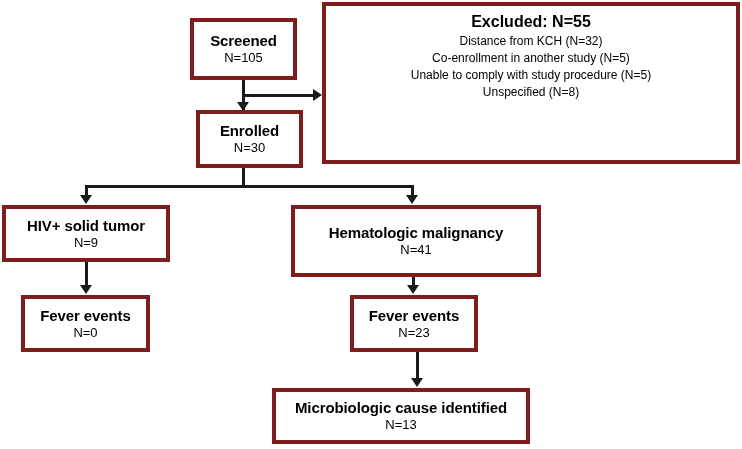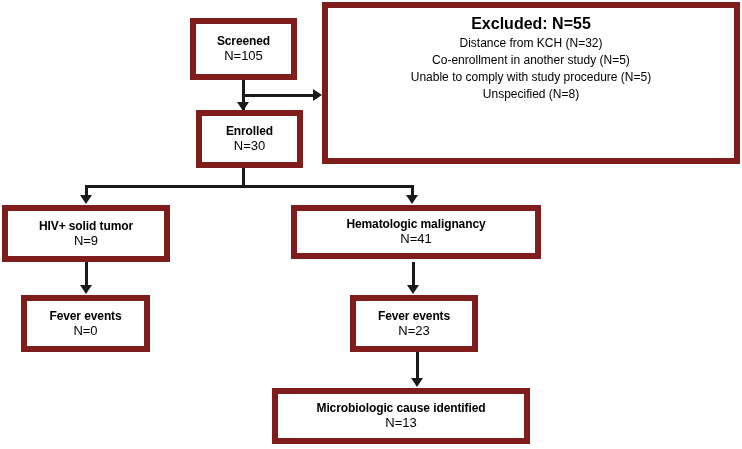--- a/index.html
+++ b/index.html
@@ -12,48 +12,48 @@
     position: relative;
     width: 742px;
     height: 449px;
     background: #ffffff;
     font-family: "Liberation Sans", sans-serif;
     overflow: hidden;
   }
   .node {
     position: absolute;
     box-sizing: border-box;
-    border: 6px solid #7f1d1d;
+    border: 4px solid #7f1d1d;
     background: #ffffff;
     display: flex;
     flex-direction: column;
     align-items: center;
     justify-content: center;
     text-align: left;
     color: #000000;
     line-height: 1.18;
   }
   .node .title {
     font-weight: bold;
-    font-size: 12px;
+    font-size: 15px;
     letter-spacing: -0.1px;
     white-space: nowrap;
   }
   .node .count {
     font-weight: normal;
     font-size: 13px;
     white-space: nowrap;
   }
   
   #node-screened   { left: 190px; top: 18px;  width: 107px; height: 62px; }
   #node-enrolled   { left: 190px; top: 110px; width: 107px; height: 58px; margin-left: 6px; }
   #node-excluded   { left: 322px; top: 2px;   width: 418px; height: 162px;
                      justify-content: flex-start; padding-top: 7px; }
   #node-hiv        { left: 2px;   top: 205px; width: 168px; height: 57px; }
-  #node-heme       { left: 291px; top: 205px; width: 250px; height: 54px; }
+  #node-heme       { left: 291px; top: 205px; width: 250px; height: 72px; }
   #node-fever0     { left: 21px;  top: 295px; width: 129px; height: 57px; }
   #node-fever23    { left: 350px; top: 295px; width: 128px; height: 57px; }
   #node-micro      { left: 272px; top: 388px; width: 258px; height: 56px; }
 
   
   #node-excluded .excl-head {
     font-weight: bold;
     font-size: 16px;
     margin-bottom: 1px;
   }

